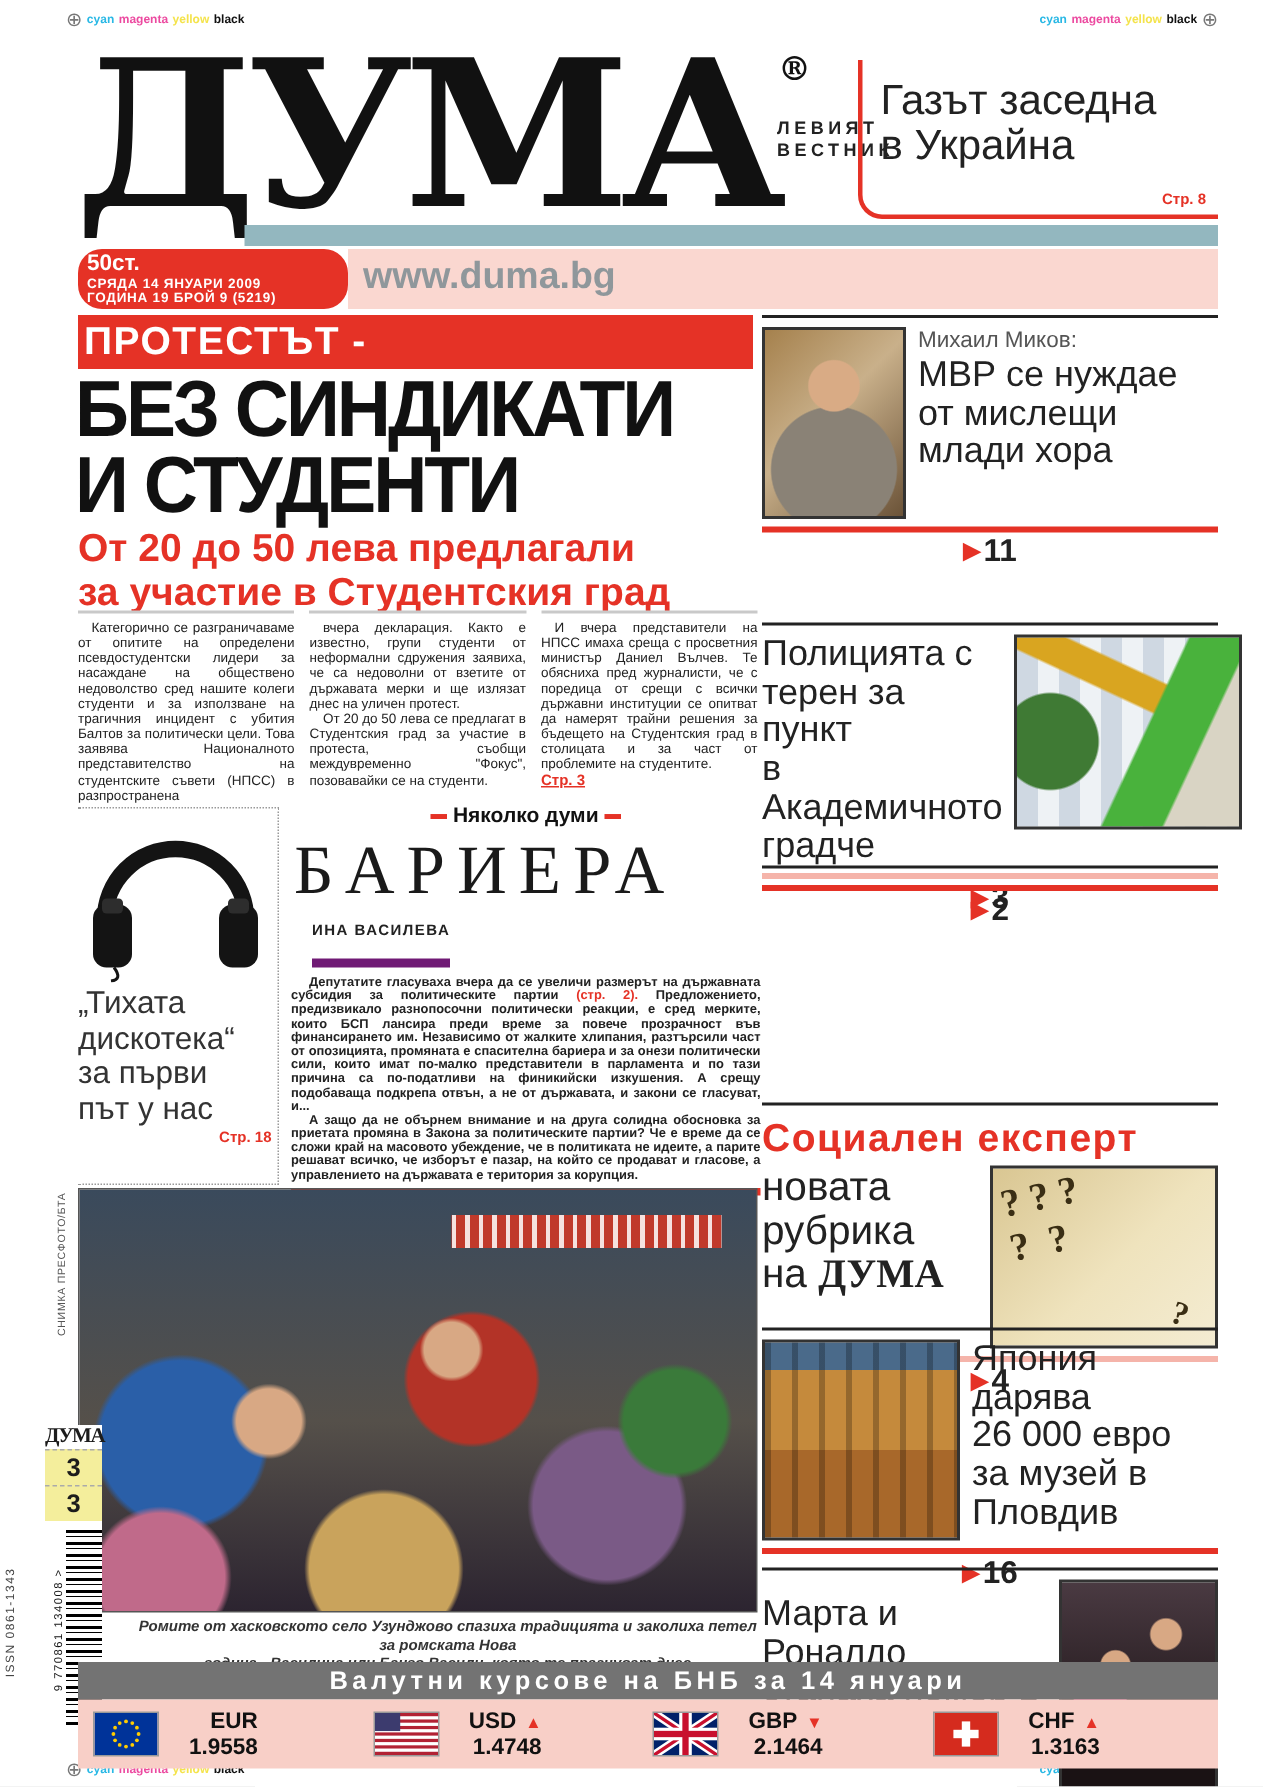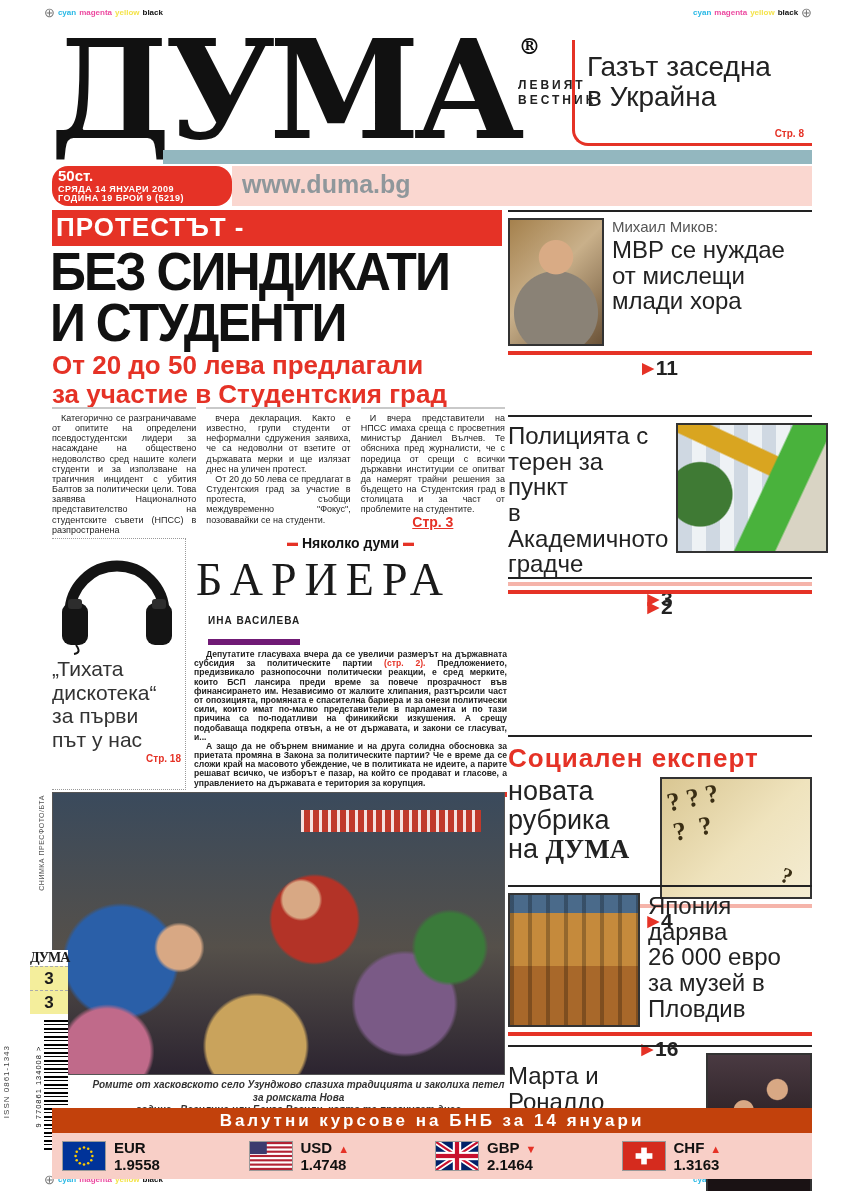--- a/index.html
+++ b/index.html
@@ -35,21 +35,21 @@
   
   .kicker{left:52px;top:210px;width:450px;height:36px;background:#e53226;color:#fff;
           font-size:26px;font-weight:bold;letter-spacing:1px;padding:2px 0 0 4px;box-sizing:border-box;}
   .headline{left:50px;top:247px;width:460px;font-size:50px;font-weight:bold;letter-spacing:-2px;
             line-height:.96;color:#111;white-space:pre-line;transform:scaleY(1.06);transform-origin:left top;}
   .subhead{left:52px;top:351px;color:#e53226;font-size:26px;font-weight:bold;line-height:1.1;white-space:pre-line;}
   .columns{left:52px;top:407px;width:453px;height:130px;display:flex;gap:10px;}
   .col{flex:1;border-top:2px solid #c9c9c9;padding-top:4px;font-size:9px;line-height:1.13;
        text-align:justify;color:#222;}
   .col p{margin:0;text-indent:9px;}
-  .pageref-inline{display:block;text-align:center;color:#e53226;font-weight:bold;font-size:14px;text-decoration:underline;}
+  .pageref-inline{display:block;text-align:left;color:#e53226;font-weight:bold;font-size:10px;text-decoration:underline;}
 
   
   .feature{left:52px;top:538px;width:134px;height:252px;border-top:1px dotted #999;
            border-right:1px dotted #999;border-bottom:1px dotted #999;box-sizing:border-box;padding:4px 4px 0 0;}
   .phones{display:block;margin:0 auto;}
   .feature-title{font-size:21px;line-height:1.12;color:#333;white-space:pre-line;margin-top:2px;}
   .feature-ref{display:block;text-align:right;color:#e53226;font-size:10px;font-weight:bold;margin-top:2px;}
 
   
   .opinion{left:194px;top:535px;width:313px;}
@@ -132,24 +132,24 @@
       repeating-linear-gradient(90deg, rgba(0,0,0,.25) 0 4px, transparent 4px 18px),
       linear-gradient(180deg,#4a6a8a 0 14%, #c58a3c 14% 55%, #a8682a 55% 100%);}
   .ph-awards{width:106px;height:142px;background:
       radial-gradient(circle at 25% 55%, #d84f8c 0 16%, transparent 17%),
       radial-gradient(circle at 35% 40%, #d8a884 0 9%, transparent 10%),
       radial-gradient(circle at 68% 25%, #d8a884 0 8%, transparent 9%),
       linear-gradient(180deg,#4a3a42 0%,#1a1214 80%);}
 
   
   .currency{left:52px;top:1108px;width:760px;}
-  .cur-head{background:#c2410c;color:#fff;text-align:center;font-size:17px;font-weight:bold;
+  .cur-head{background:#737373;color:#fff;text-align:center;font-size:17px;font-weight:bold;
             letter-spacing:3px;height:25px;line-height:25px;}
   .cur-body{background:#f8cfc7;display:flex;padding:6px 10px;gap:6px;}
-  .cur-item{flex:1;display:flex;align-items:center;gap:8px;}
+  .cur-item{flex:1;display:flex;align-items:center;gap:20px;text-align:right;}
   .cur-flag{flex:none;border:1px solid #999;}
   .cur-code{font-size:15px;font-weight:bold;color:#111;}
   .cur-val{font-size:15px;font-weight:bold;color:#111;}
   .trend{color:#e53226;font-size:11px;margin-left:6px;}
 </style>
 </head>
 <body>
 
 <div class="page">
 

